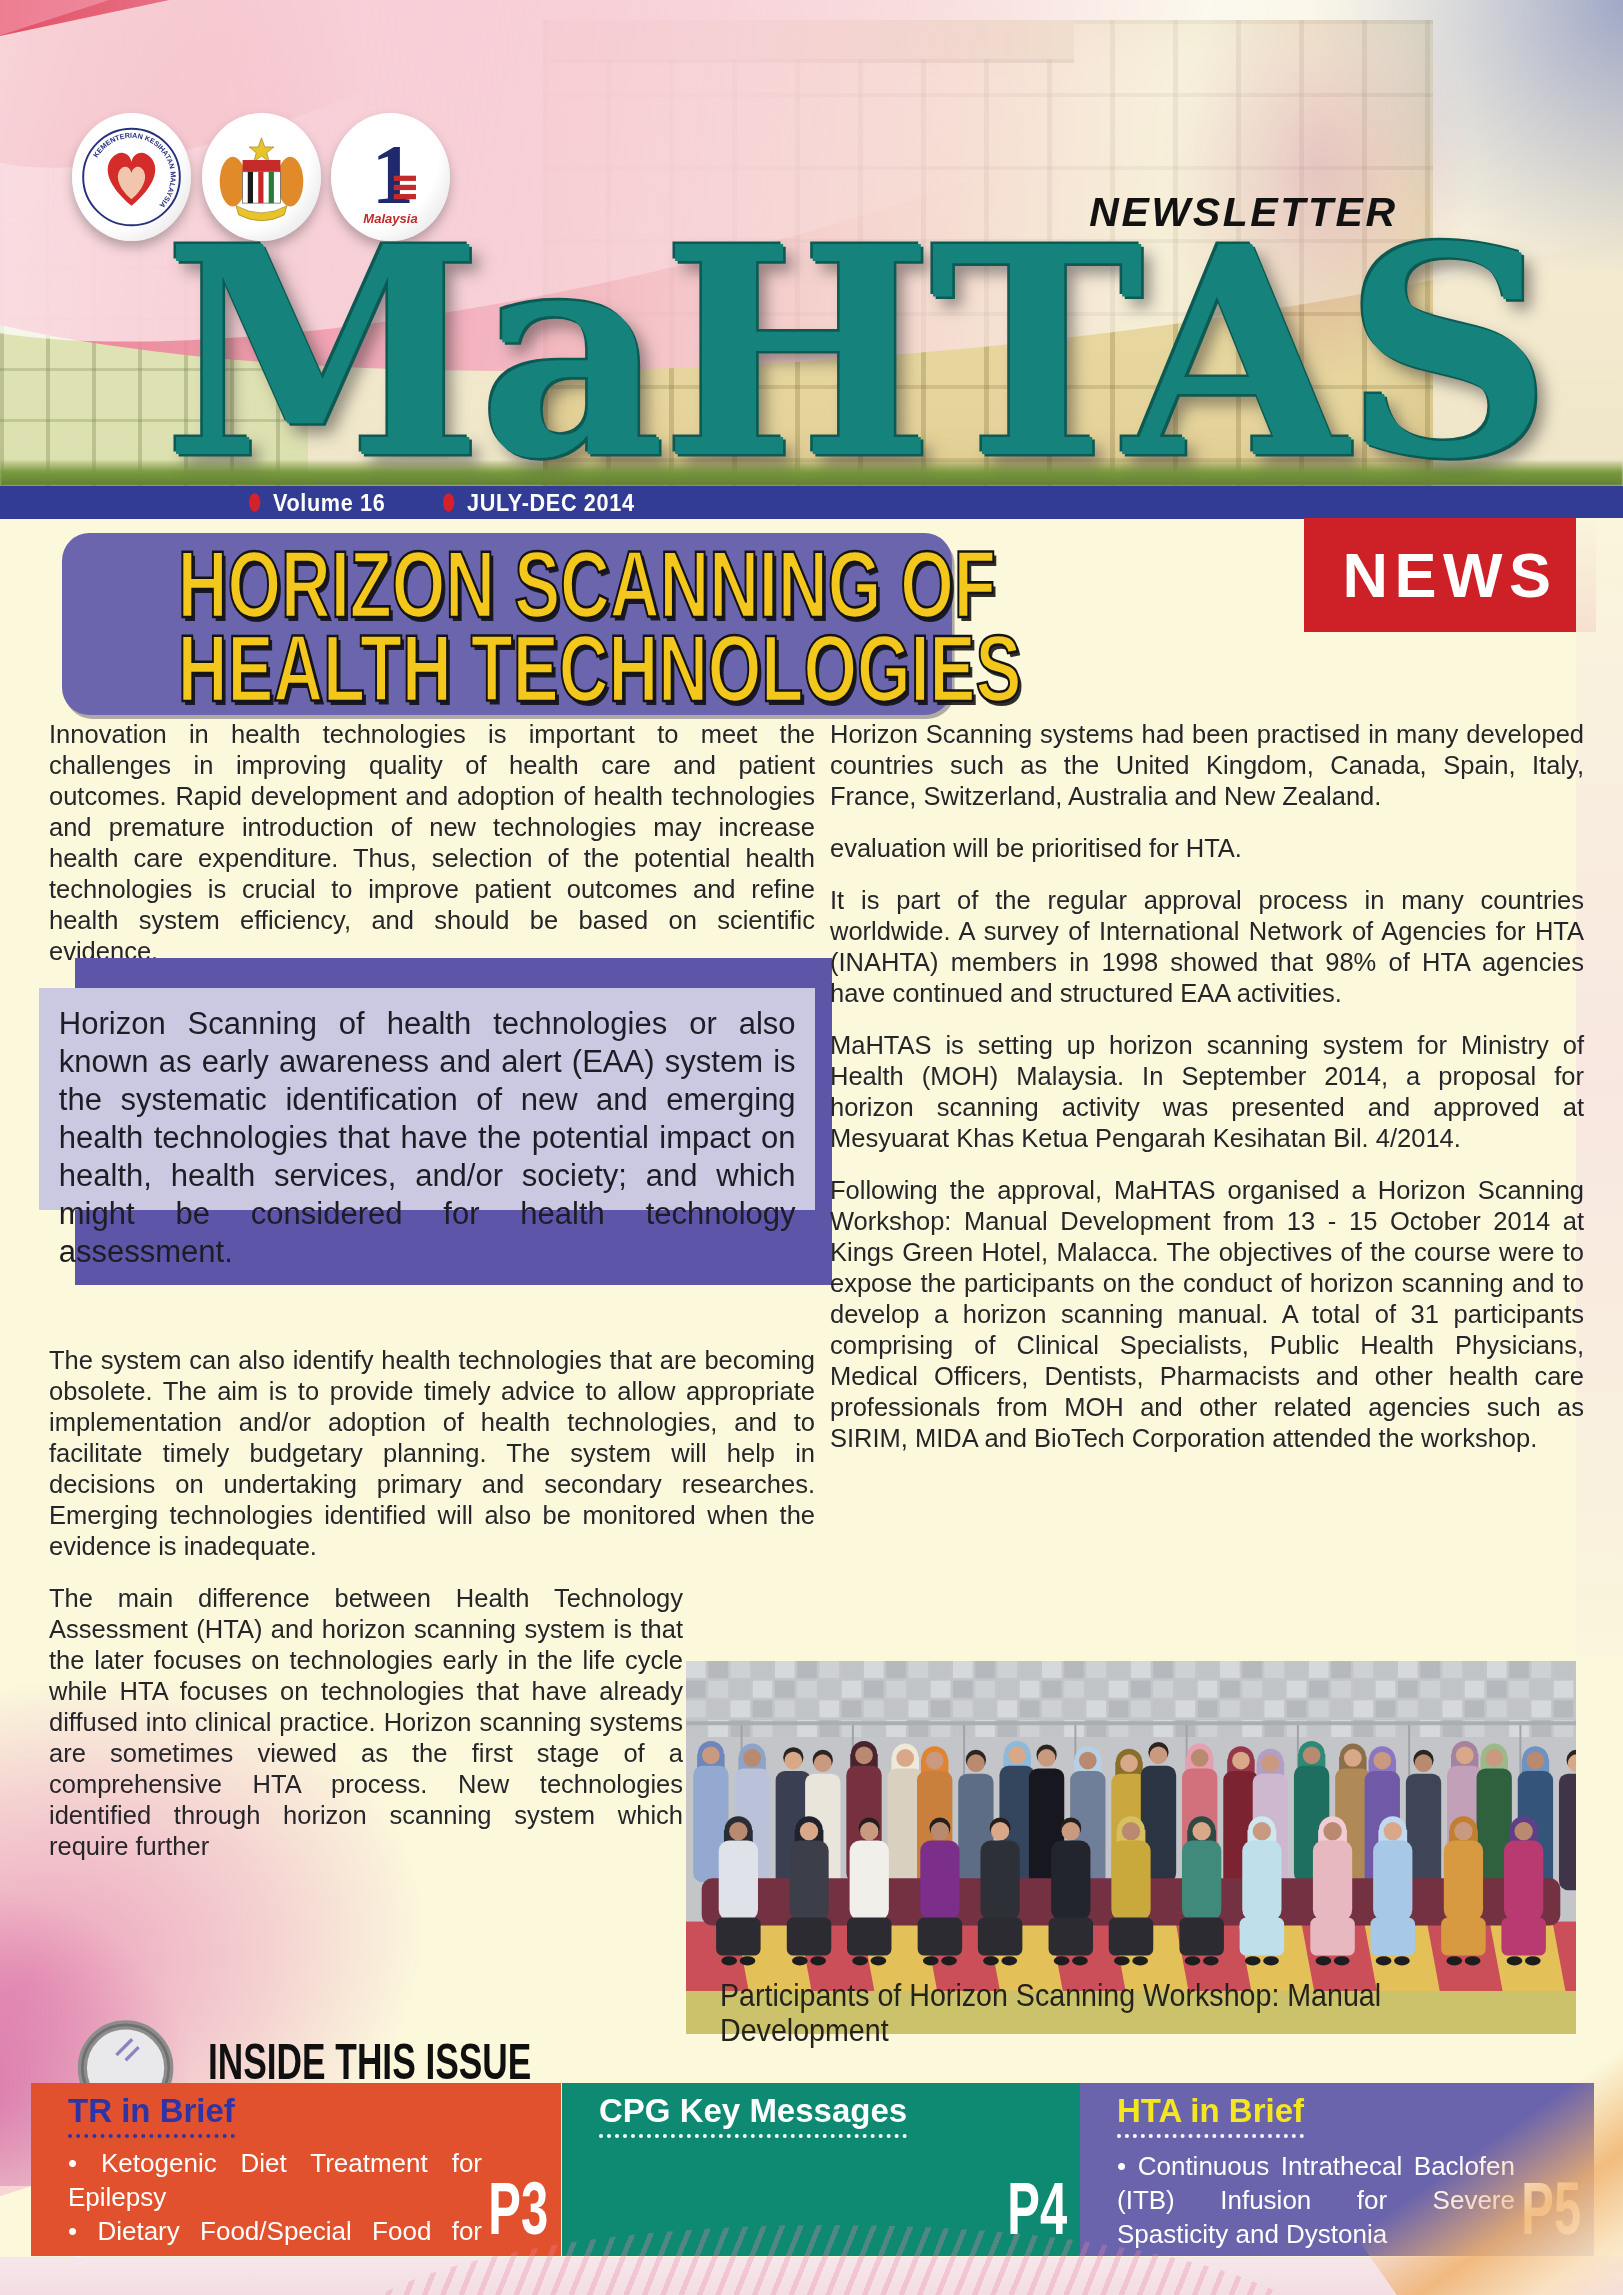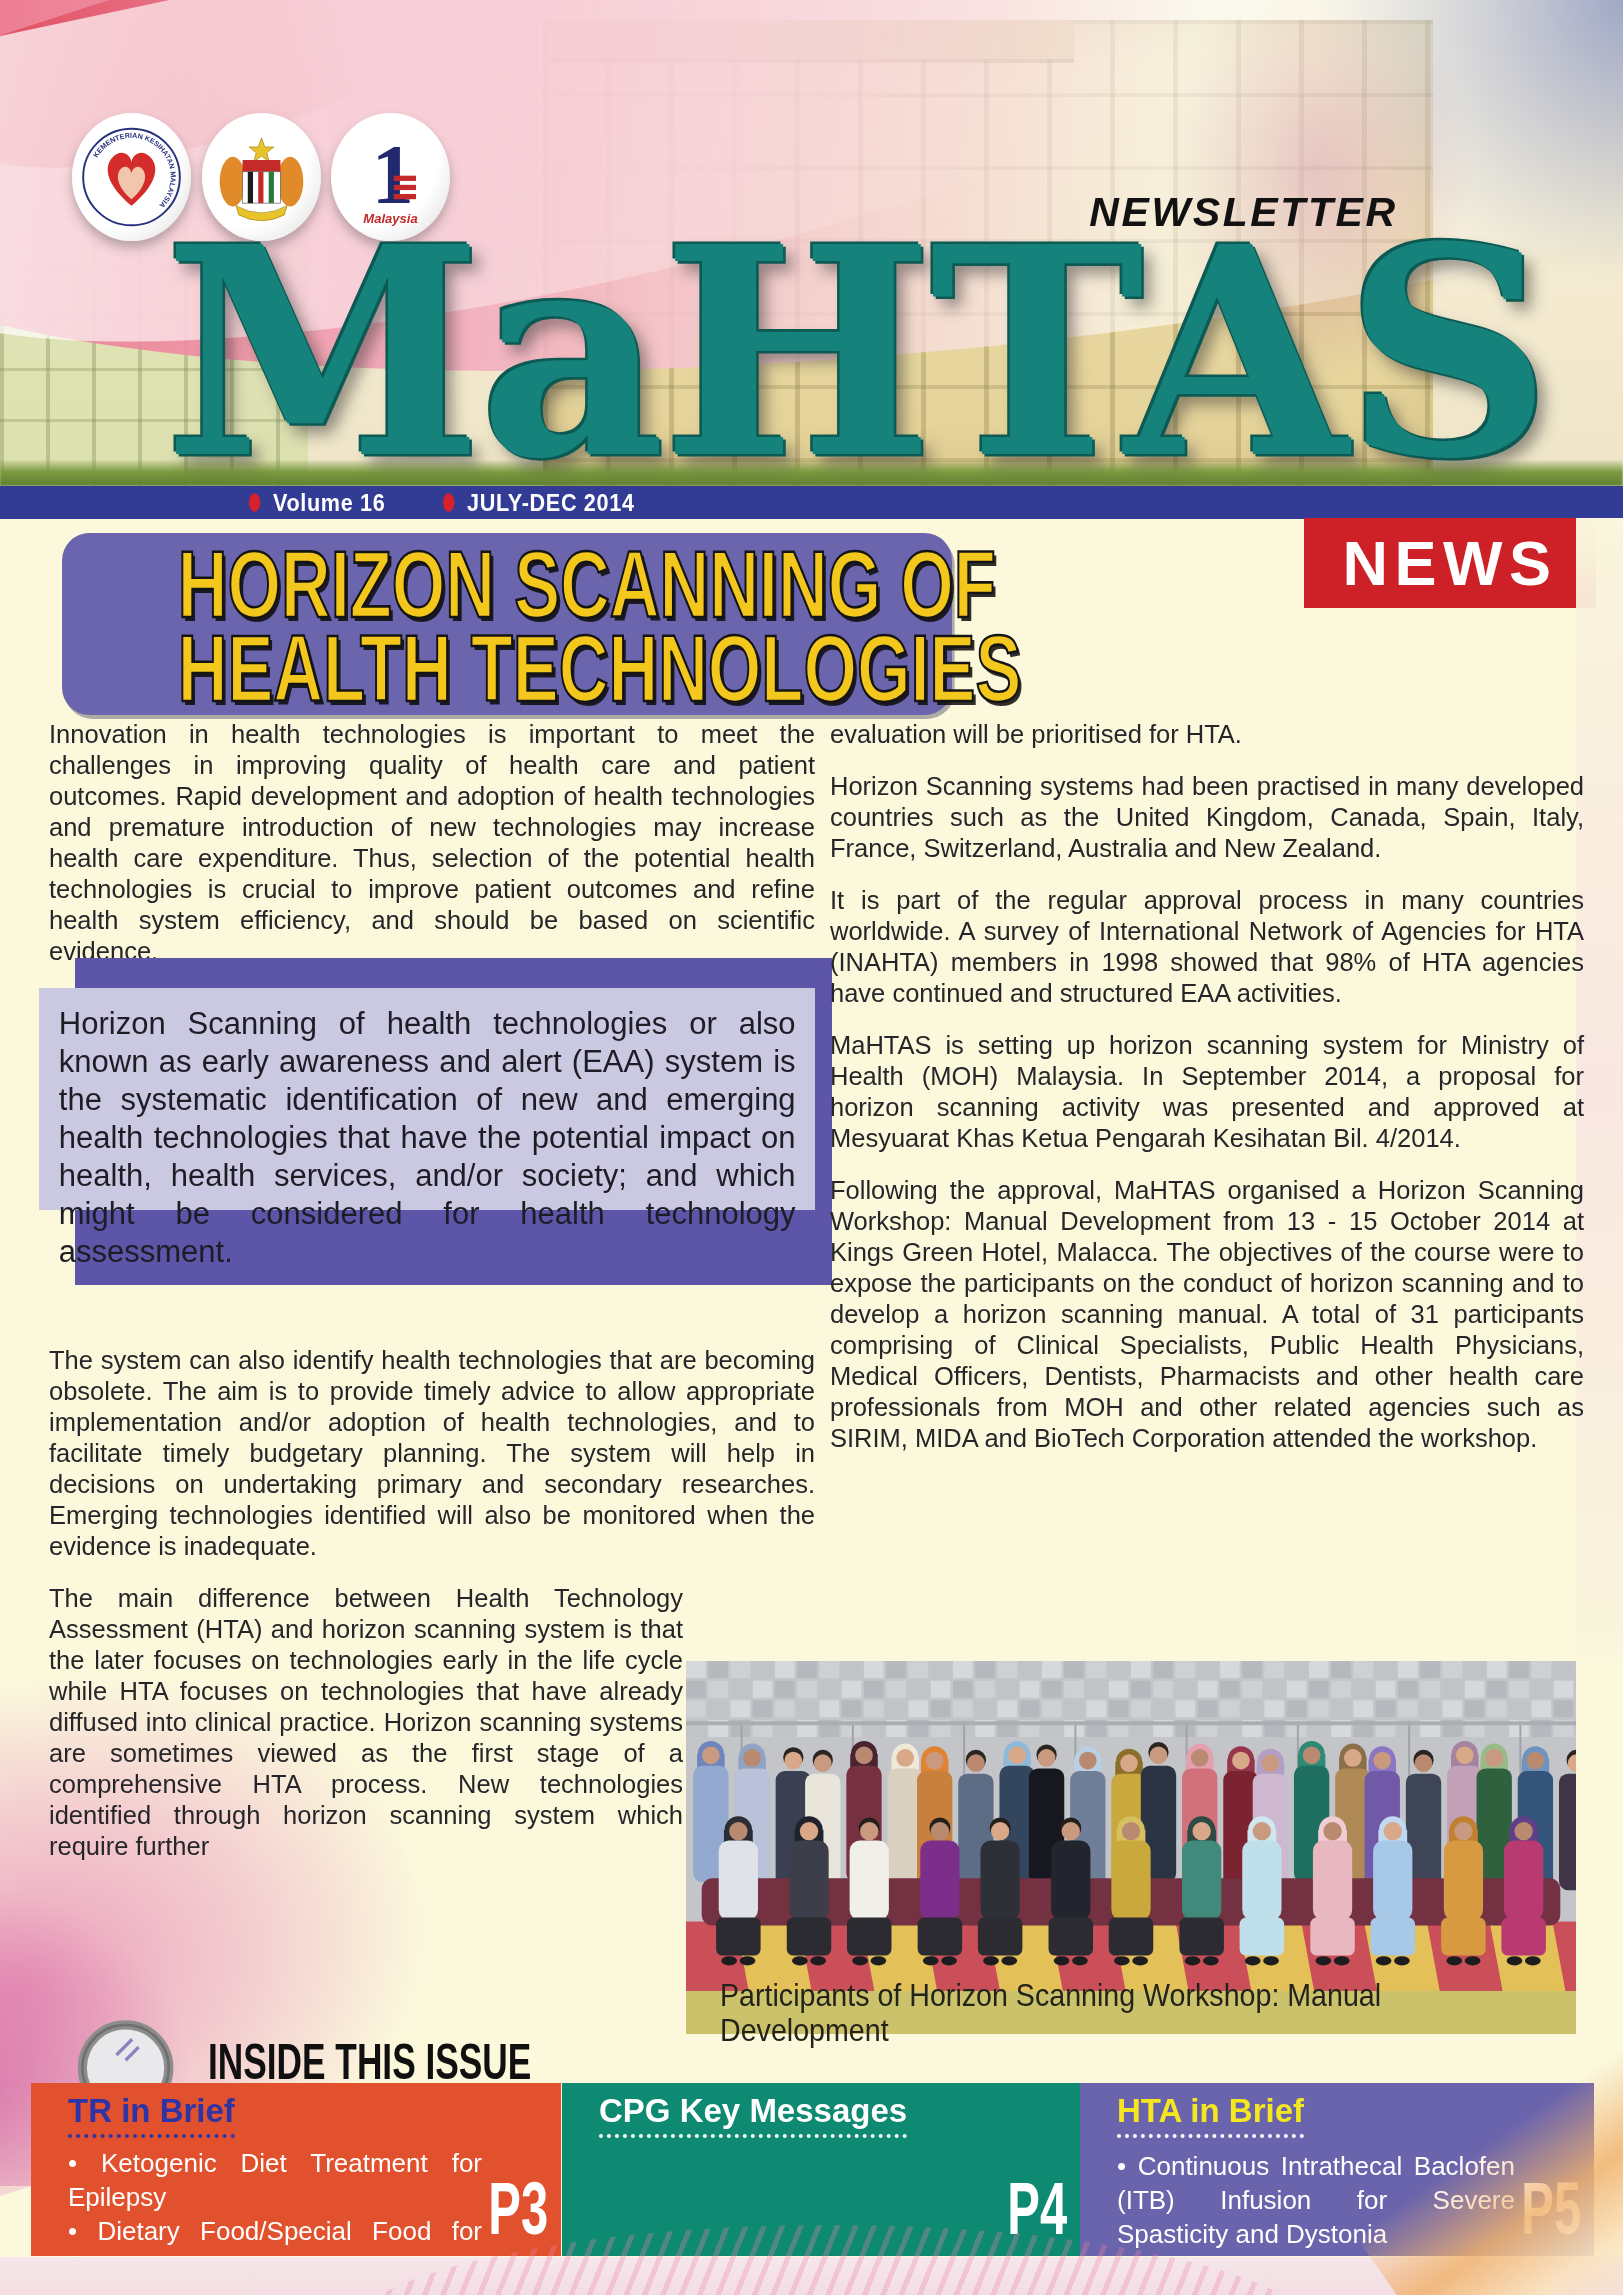--- a/index.html
+++ b/index.html
@@ -52,21 +52,21 @@
     font-size:288px;line-height:275px;letter-spacing:-3.9px;color:#15837B;
     text-shadow:-2.6px -2.6px 0 #0c5a53,2.6px 2.6px 0 #0c5a53,9.2px 10.5px 14.4px rgba(50,50,50,.5);}
 
   
   .issue-bar{left:0;top:486px;width:1623px;height:33px;background:#333C94;display:flex;align-items:center;}
   .issue-item{display:flex;align-items:center;margin-left:51px;}
   .issue-item:first-child{margin-left:249px;}
   .issue-dot{width:11.8px;height:17px;border-radius:50%;background:#D6212B;margin-right:11.8px;}
   .issue-item span{color:#ffffff;font-size:23px;font-weight:bold;letter-spacing:0.7px;transform:scale(.94,1.08);transform-origin:left center;}
 
-  .news-badge{left:1304px;top:518px;width:292px;height:90px;background:#CE2027;
+  .news-badge{left:1304px;top:518px;width:292px;height:114px;background:#CE2027;
     display:flex;align-items:center;justify-content:center;}
   .news-badge span{color:#fff;font-size:63px;font-weight:bold;letter-spacing:6.5px;}
 
   
   .article-title-box{left:62px;top:533px;width:890px;height:182px;background:#6B65AE;border-radius:27.5px;
     box-shadow:2.6px 3.9px 0 rgba(30,30,60,.35);}
   .headline{position:absolute;width:100%;text-align:center;
     font-weight:bold;font-size:93px;line-height:84px;color:#F3C71B;
     -webkit-text-stroke:2.6px #141414;text-shadow:3.9px 3.9px 0 rgba(10,10,10,.85);
     transform:scale(.74,1.02);transform-origin:center;white-space:nowrap;}
@@ -213,22 +213,22 @@
     <div class="hl-shadow"></div>
     <div class="hl-box">
       <p>Horizon Scanning of health technologies or also known as early awareness and alert (EAA) system is the systematic identification of new and emerging health technologies that have the potential impact on health, health services, and/or society; and which might be considered for health technology assessment.</p>
     </div>
   </div>
   <p>The system can also identify health technologies that are becoming obsolete. The aim is to provide timely advice to allow appropriate implementation and/or adoption of health technologies, and to facilitate timely budgetary planning. The system will help in decisions on undertaking primary and secondary researches. Emerging technologies identified will also be monitored when the evidence is inadequate.</p>
   <p class="p3">The main difference between Health Technology Assessment (HTA) and horizon scanning system is that the later focuses on technologies early in the life cycle while HTA focuses on technologies that have already diffused into clinical practice. Horizon scanning systems are sometimes viewed as the first stage of a comprehensive HTA process. New technologies identified through horizon scanning system which require further</p>
 </div>
 
 <div class="col col-right">
+  <p>Horizon Scanning systems had been practised in many developed countries such as the United Kingdom, Canada, Spain, Italy, France, Switzerland, Australia and New Zealand.</p>
   <p>evaluation will be prioritised for HTA.</p>
-  <p>Horizon Scanning systems had been practised in many developed countries such as the United Kingdom, Canada, Spain, Italy, France, Switzerland, Australia and New Zealand.</p>
   <p>It is part of the regular approval process in many countries worldwide. A survey of International Network of Agencies for HTA (INAHTA) members in 1998 showed that 98% of HTA agencies have continued and structured EAA activities.</p>
   <p>MaHTAS is setting up horizon scanning system for Ministry of Health (MOH) Malaysia. In September 2014, a proposal for horizon scanning activity was presented and approved at Mesyuarat Khas Ketua Pengarah Kesihatan Bil. 4/2014.</p>
   <p>Following the approval, MaHTAS organised a Horizon Scanning Workshop: Manual Development from 13 - 15 October 2014 at Kings Green Hotel, Malacca. The objectives of the course were to expose the participants on the conduct of horizon scanning and to develop a horizon scanning manual. A total of 31 participants comprising of Clinical Specialists, Public Health Physicians, Medical Officers, Dentists, Pharmacists and other health care professionals from MOH and other related agencies such as SIRIM, MIDA and BioTech Corporation attended the workshop.</p>
 </div>
 
 <div class="abs photo">
   <svg id="group-photo" width="890" height="330" viewBox="0 0 1360 504">
       <rect x="0" y="0" width="1360" height="505" fill="#c3c5c9"></rect>
       <rect x="0" y="0" width="30" height="26" fill="#d8dadd" opacity="0.9"></rect>
       <rect x="0" y="30" width="30" height="26" fill="#b4b7bc" opacity="0.9"></rect>

